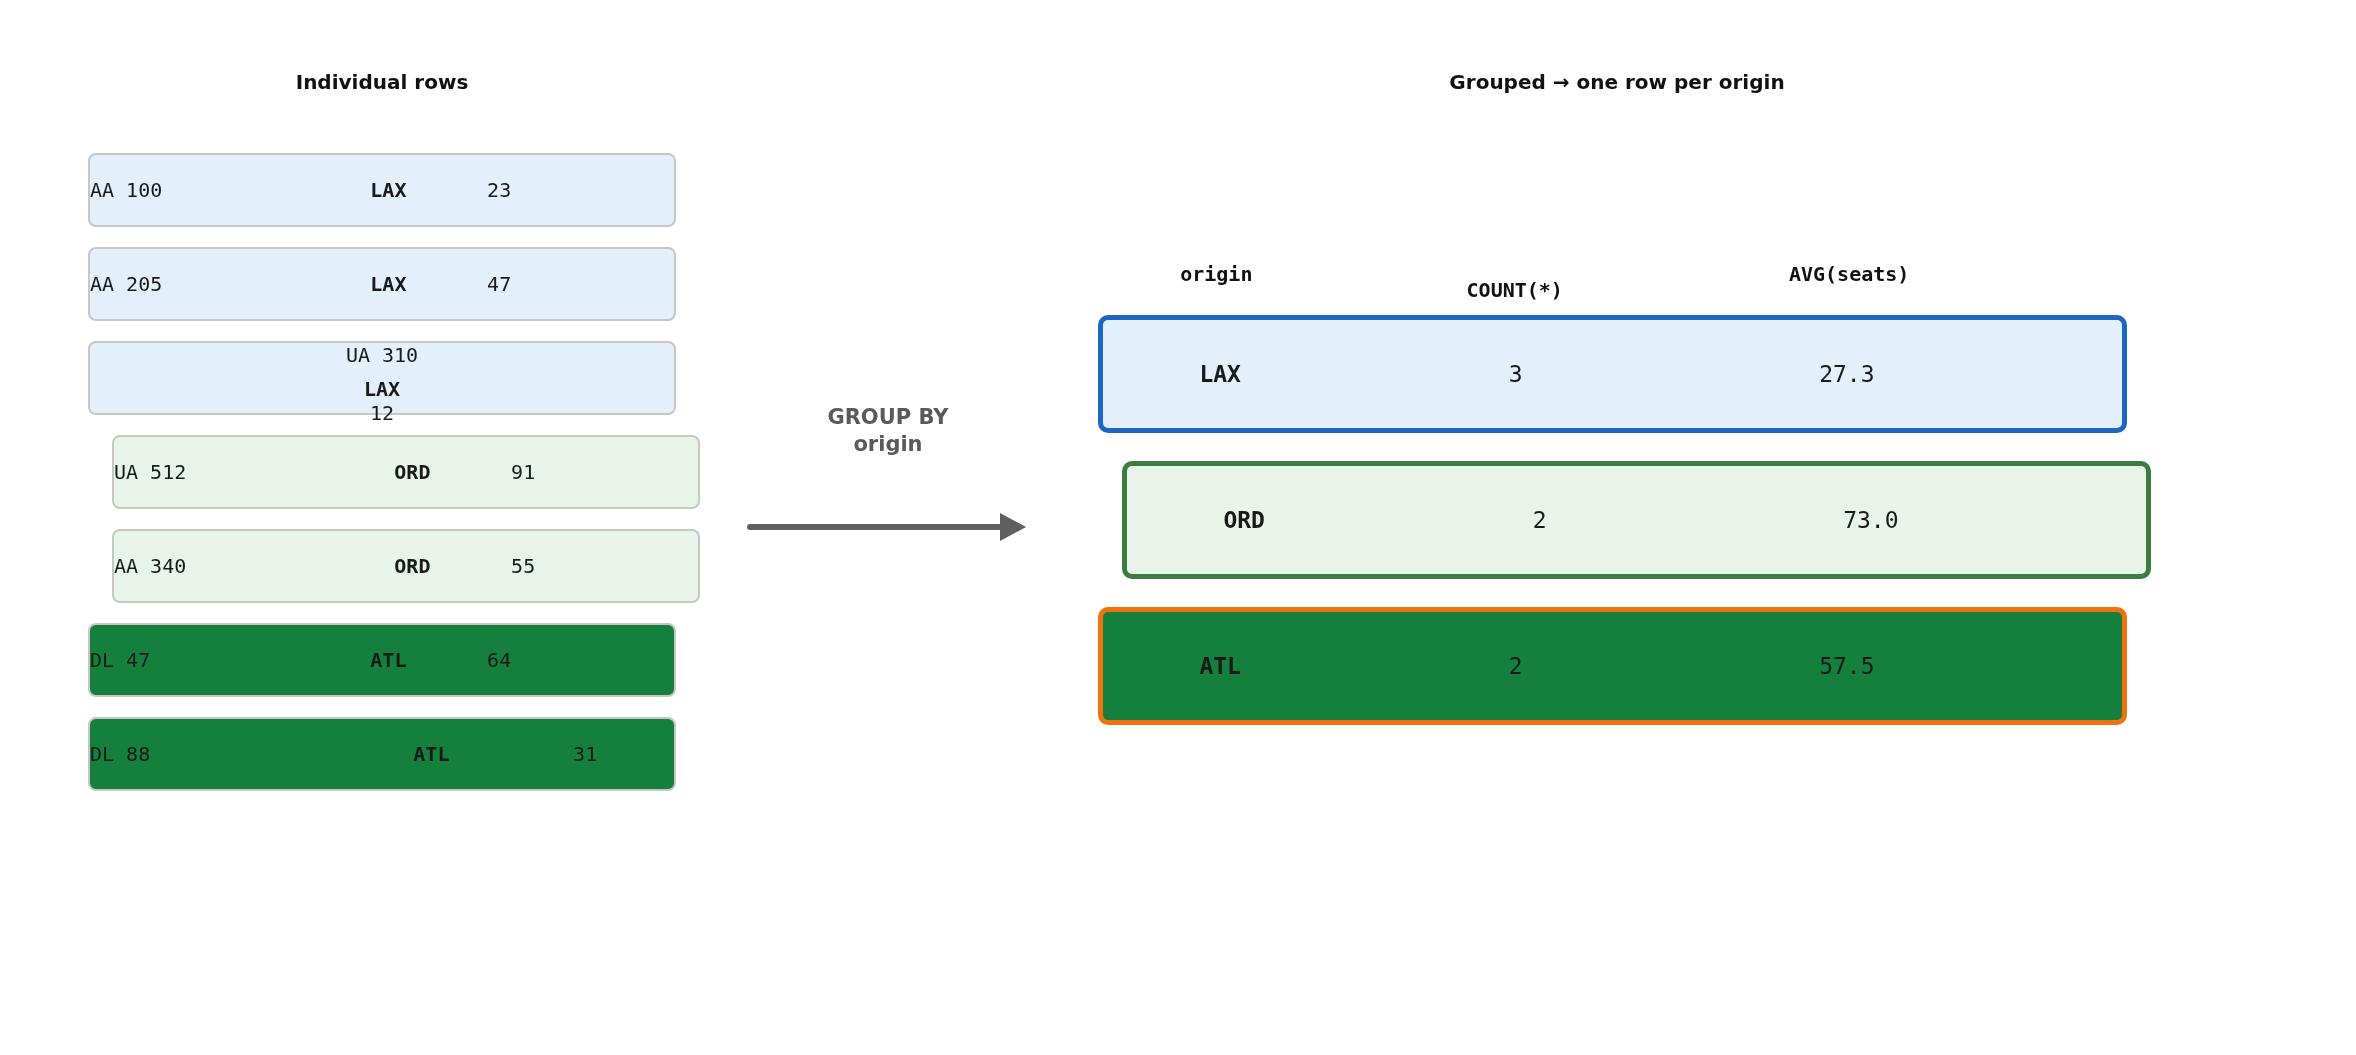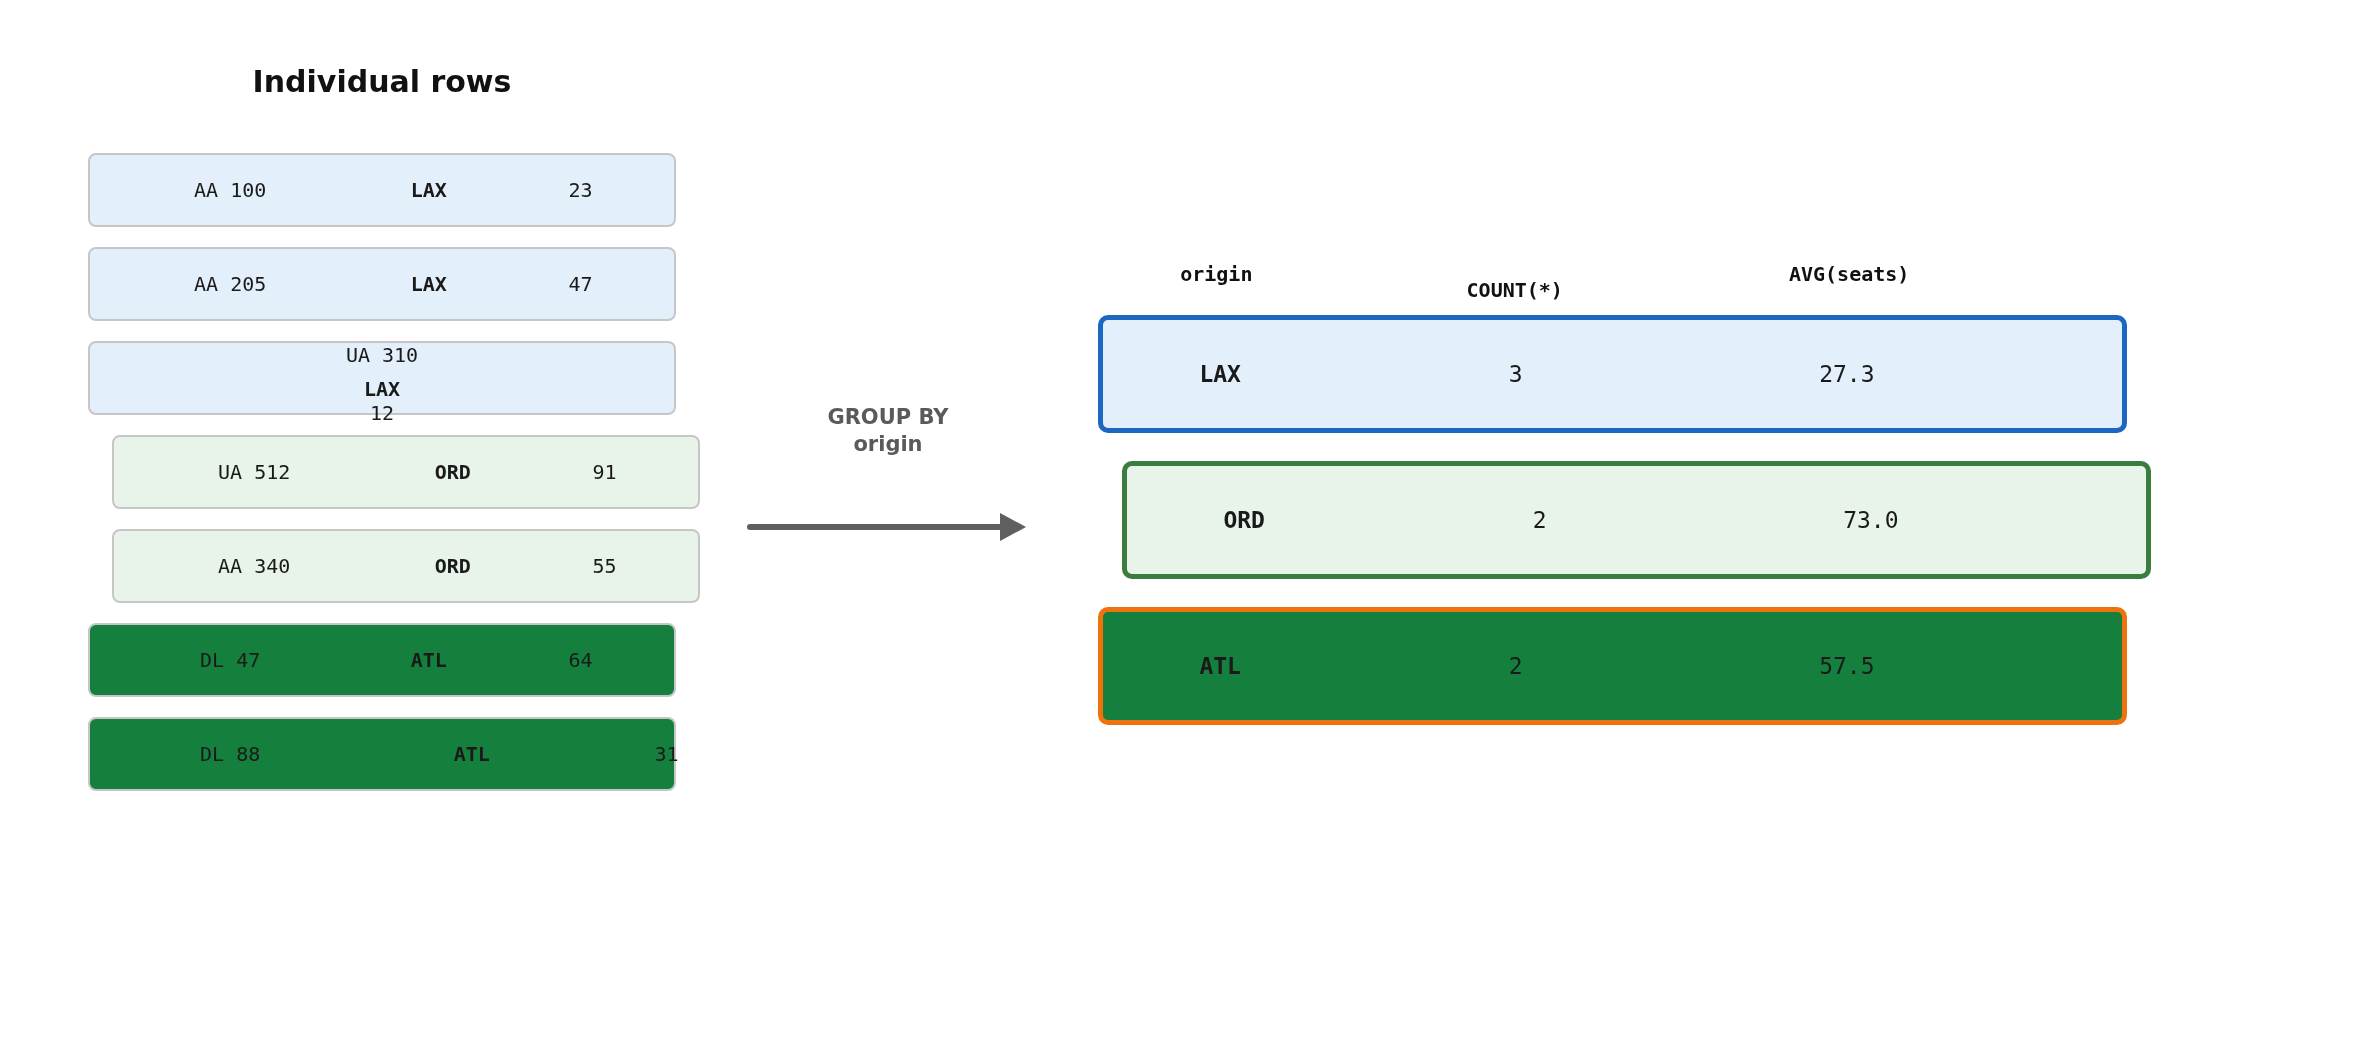--- a/index.html
+++ b/index.html
@@ -15,21 +15,21 @@
     overflow: hidden;
     font-family: "DejaVu Sans", "Liberation Sans", sans-serif;
   }
 
   .panel-title {
     position: absolute;
     top: 62px;
     height: 40px;
     line-height: 40px;
     text-align: center;
-    font-size: 30px;
+    font-size: 20px;
     font-weight: bold;
     color: #111111;
     white-space: nowrap;
   }
   #left-title  { left: 88px;  width: 588px;  }
   #right-title { left: 1098px; width: 1038px; }
 
   
   .flight-row {
     position: absolute;
@@ -38,21 +38,21 @@
     height: 74px;
     box-sizing: border-box;
     border: 2px solid #c6c6c6;
     border-radius: 8px;
     display: flex;
     align-items: center;
     font-family: "DejaVu Sans Mono", "Liberation Mono", monospace;
     font-size: 20px;
     color: #1a1a1a;
   }
-  .flight-row .cell { text-align: center; }
+  .flight-row .cell { }
   .cell-flight { flex: 0 0 48%; }
   .cell-origin { flex: 0 0 20%; font-weight: bold; }
   .cell-seats  { flex: 0 0 32%; }
 
   
   #group-by-label {
     position: absolute;
     left: 768px;
     top: 404px;
     width: 240px;
@@ -185,20 +185,21 @@
     <span class="cell cell-seats">31</span>
   </div>
 
   <div id="group-by-label">
     <div>GROUP BY</div>
     <div>origin</div>
   </div>
   <div id="arrow-line"></div>
   <div id="arrow-head"></div>
 
+  <div id="right-title" class="panel-title">Grouped → one row per origin</div>
 
   <div id="grouped-headers">
     <span class="hdr hdr-origin">origin</span>
     <span class="hdr hdr-count">COUNT(*)</span>
     <span class="hdr hdr-avg">AVG(seats)</span>
     <span class="hdr hdr-fill"></span>
   </div>
 
   <div id="grouped-box-0" class="grouped-box variant-lax">
     <span class="gcell gcell-origin">LAX</span>

